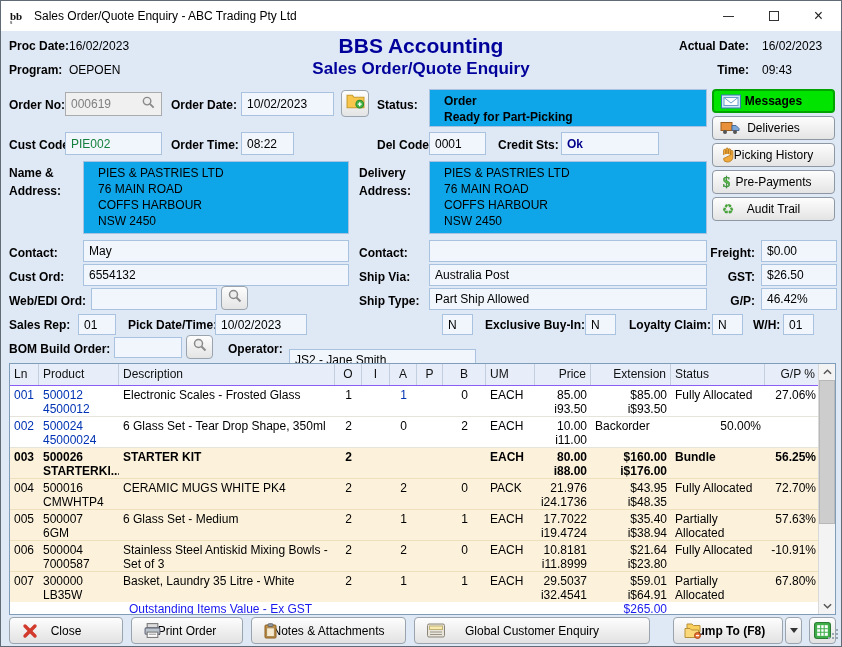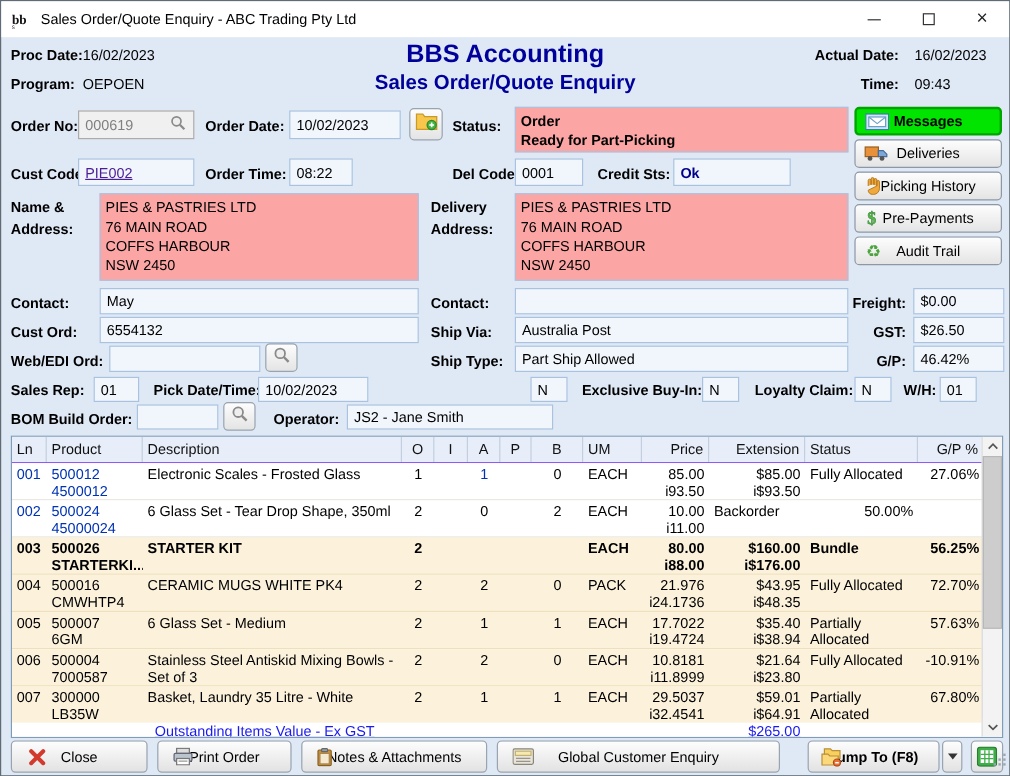--- a/index.html
+++ b/index.html
@@ -26,24 +26,24 @@
                font-size:21px; font-weight:bold; color:#00009a; }
   .screen-title { position:absolute; top:58px; left:200px; width:440px; text-align:center;
                   font-size:17px; font-weight:bold; color:#00009a; }
 
   
   .fd { position:absolute; background:#f1f6fc; border:1px solid #a9c2e0; font-size:12px;
         color:#000; padding:2px 5px; display:flex; align-items:center; overflow:hidden;
         white-space:nowrap; }
   .fd.disabled { background:#f0f0f0; border-color:#ababab; color:#7f7f7f; }
   .fd .mag-in { margin-left:auto; }
-  .fd.link span { color:#4c1d95; text-decoration:underline; }
+  .fd.link span { color:#15803d; }
   .fd.navy span { color:#00008b; font-weight:bold; }
-  .multibox { position:absolute; background:#fca5a5; border:1px solid #a9c2e0; font-size:12px;
-              color:#000; padding:3px 4px; line-height:16px; overflow:hidden; }
+  .multibox { position:absolute; background:#0ea5e9; border:1px solid #a9c2e0; font-size:12px;
+              color:#000; padding:3px 14px; line-height:16px; overflow:hidden; }
   .multibox div { white-space:nowrap; }
   .statusbox div { font-weight:bold; }
   .lb2 { position:absolute; font-size:12px; font-weight:bold; line-height:18px; }
   .sqbtn { position:absolute; background:linear-gradient(#fdfdfd,#e4e4e4); border:1px solid #9aa4ae;
            border-radius:4px; display:flex; align-items:center; justify-content:center; cursor:default; }
 
   
   #side-buttons .sbtn { position:absolute; left:711px; width:123px; height:24px;
         background:linear-gradient(#fdfdfd,#e4e4e4); border:1px solid #8e98a4; border-radius:4px;
         display:flex; align-items:center; justify-content:center; font-size:12px; cursor:default; }
@@ -78,21 +78,21 @@
   .sarr { position:absolute; left:0; width:16px; height:16px; display:flex; align-items:center; justify-content:center; background:#f3f3f3; }
   .sarr.up { top:0; } .sarr.down { bottom:0; }
   .sthumb { position:absolute; left:0; top:16px; width:16px; height:144px; background:#cdcdcd; border:1px solid #b8b8b8; }
 
   
   .bbtn { position:absolute; top:616px; height:27px; background:linear-gradient(#fdfdfd,#e2e2e2);
           border:1px solid #9aa4ae; border-radius:4px; display:flex; align-items:center;
           justify-content:center; font-size:12px; color:#000; cursor:default; }
   .bbtn .bicon { position:absolute; left:12px; top:5px; width:17px; height:16px; }
   .bbtn.boldlbl { font-weight:bold; }
-  #bb-close { left:8px; width:114px;text-align:right; }
+  #bb-close { left:8px; width:114px; }
   #bb-print-order { left:130px; width:112px; }
   #bb-notes-attachments { left:250px; width:155px; }
   #bb-global-customer-enquiry { left:413px; width:236px; }
   #bb-jump-to { left:672px; width:110px; }
   #bb-jump-to .bicon { left:10px; }
   #bb-jump-to-dropdown { left:784px; width:17px; }
   #bb-jump-to-dropdown .bicon, #bb-export-excel .bicon { position:static; width:auto; height:auto; display:flex; }
   #bb-export-excel { left:808px; width:27px; }
   .dropdown-tri { width:0; height:0; border-left:4px solid transparent; border-right:4px solid transparent; border-top:5px solid #333; }
   .grip { position:absolute; right:2px; bottom:2px; }
@@ -271,21 +271,21 @@
   <div class="fd" style="left:113px;top:336px;width:68px;height:21px;">
       <span></span>
     </div>
   <div class="sqbtn" style="left:185px;top:334px;width:27px;height:24px;">
     <span><svg width="16" height="16" viewBox="0 0 16 16">
           <circle cx="6.5" cy="6.5" r="4" fill="#eee" stroke="#8a8a8a" stroke-width="1.5"></circle>
           <line x1="9.5" y1="9.5" x2="13.5" y2="13.5" stroke="#8a8a8a" stroke-width="2"></line>
         </svg></span>
   </div>
   <span class="lb" style="left:227px;top:341px;">Operator:</span>
-  <div class="fd" style="left:288px;top:336px;width:172px;height:21px;">
+  <div class="fd" style="left:288px;top:348px;width:187px;height:21px;">
       <span>JS2 - Jane Smith</span>
     </div>
 
   <div id="side-buttons">
       <div class="sbtn hl">
         <span class="sbicon"><svg width="20" height="15" viewBox="0 0 20 14">
             <rect x="0.5" y="0.5" width="19" height="13" fill="#cfe6f5" stroke="#3a7ab8"></rect>
             <rect x="3" y="3" width="14" height="8" fill="#fff" stroke="#6aa0c8"></rect>
             <path d="M3 3 L10 8.5 L17 3" fill="none" stroke="#6aa0c8"></path>
           </svg></span>

